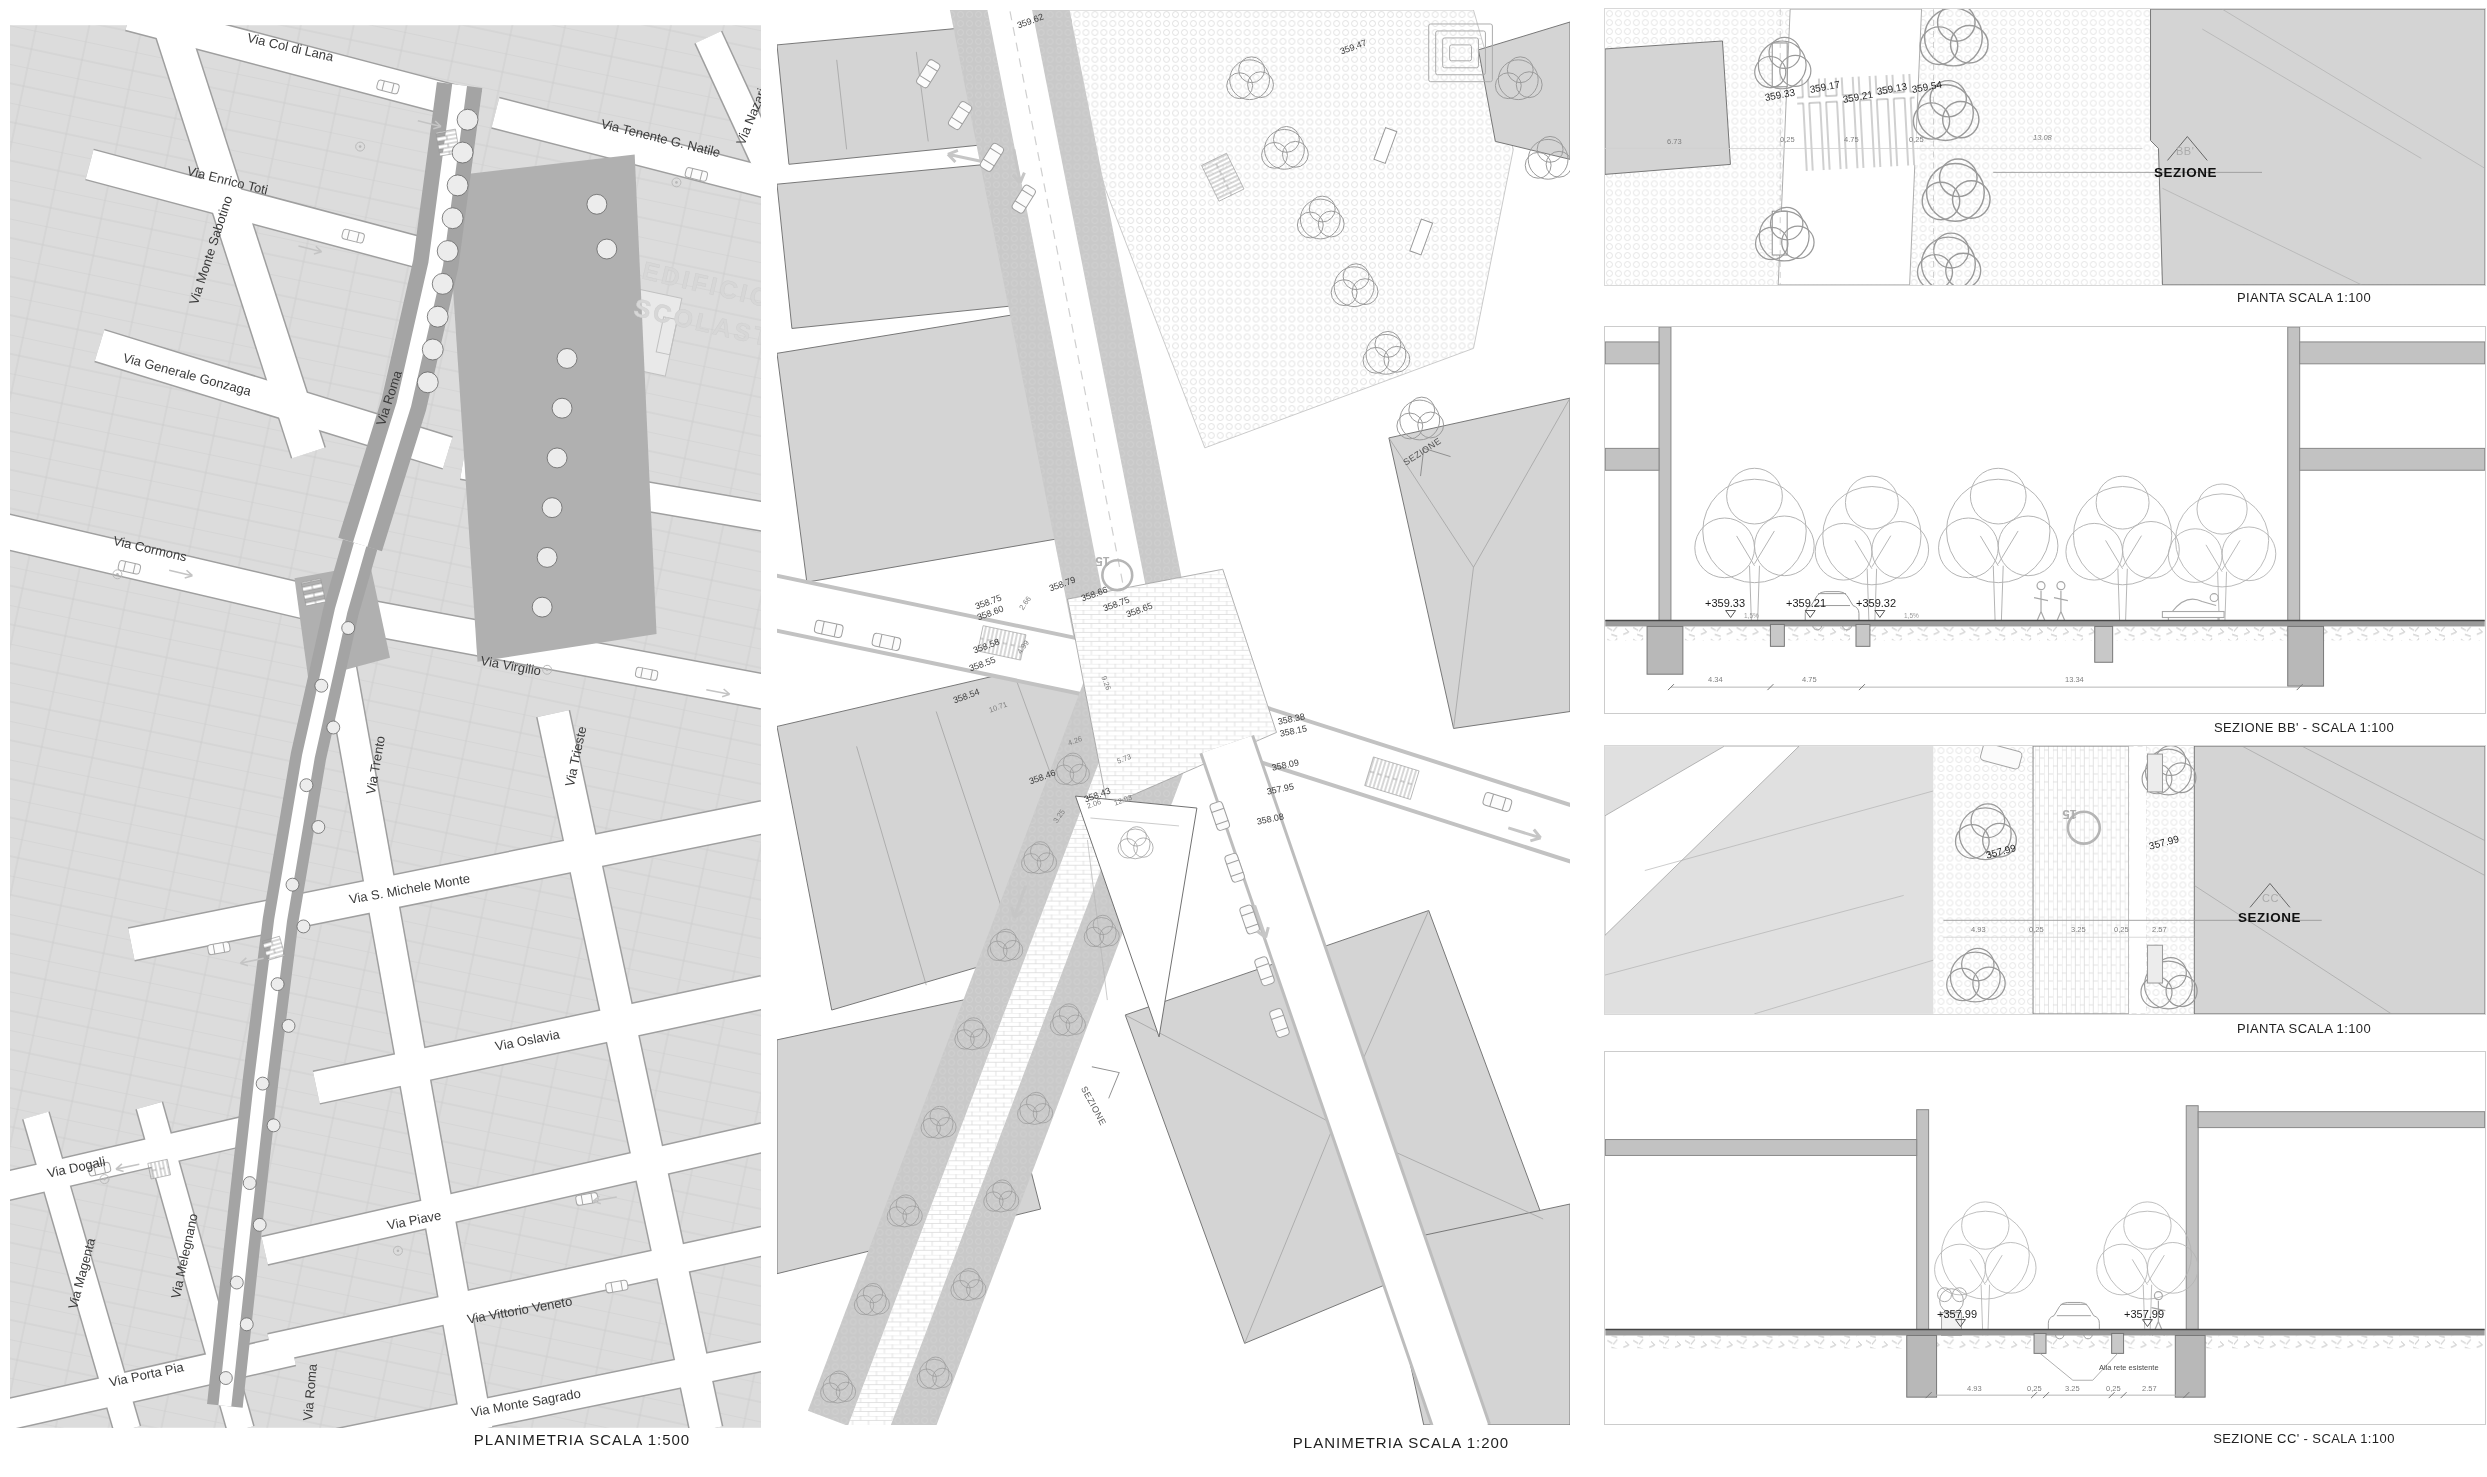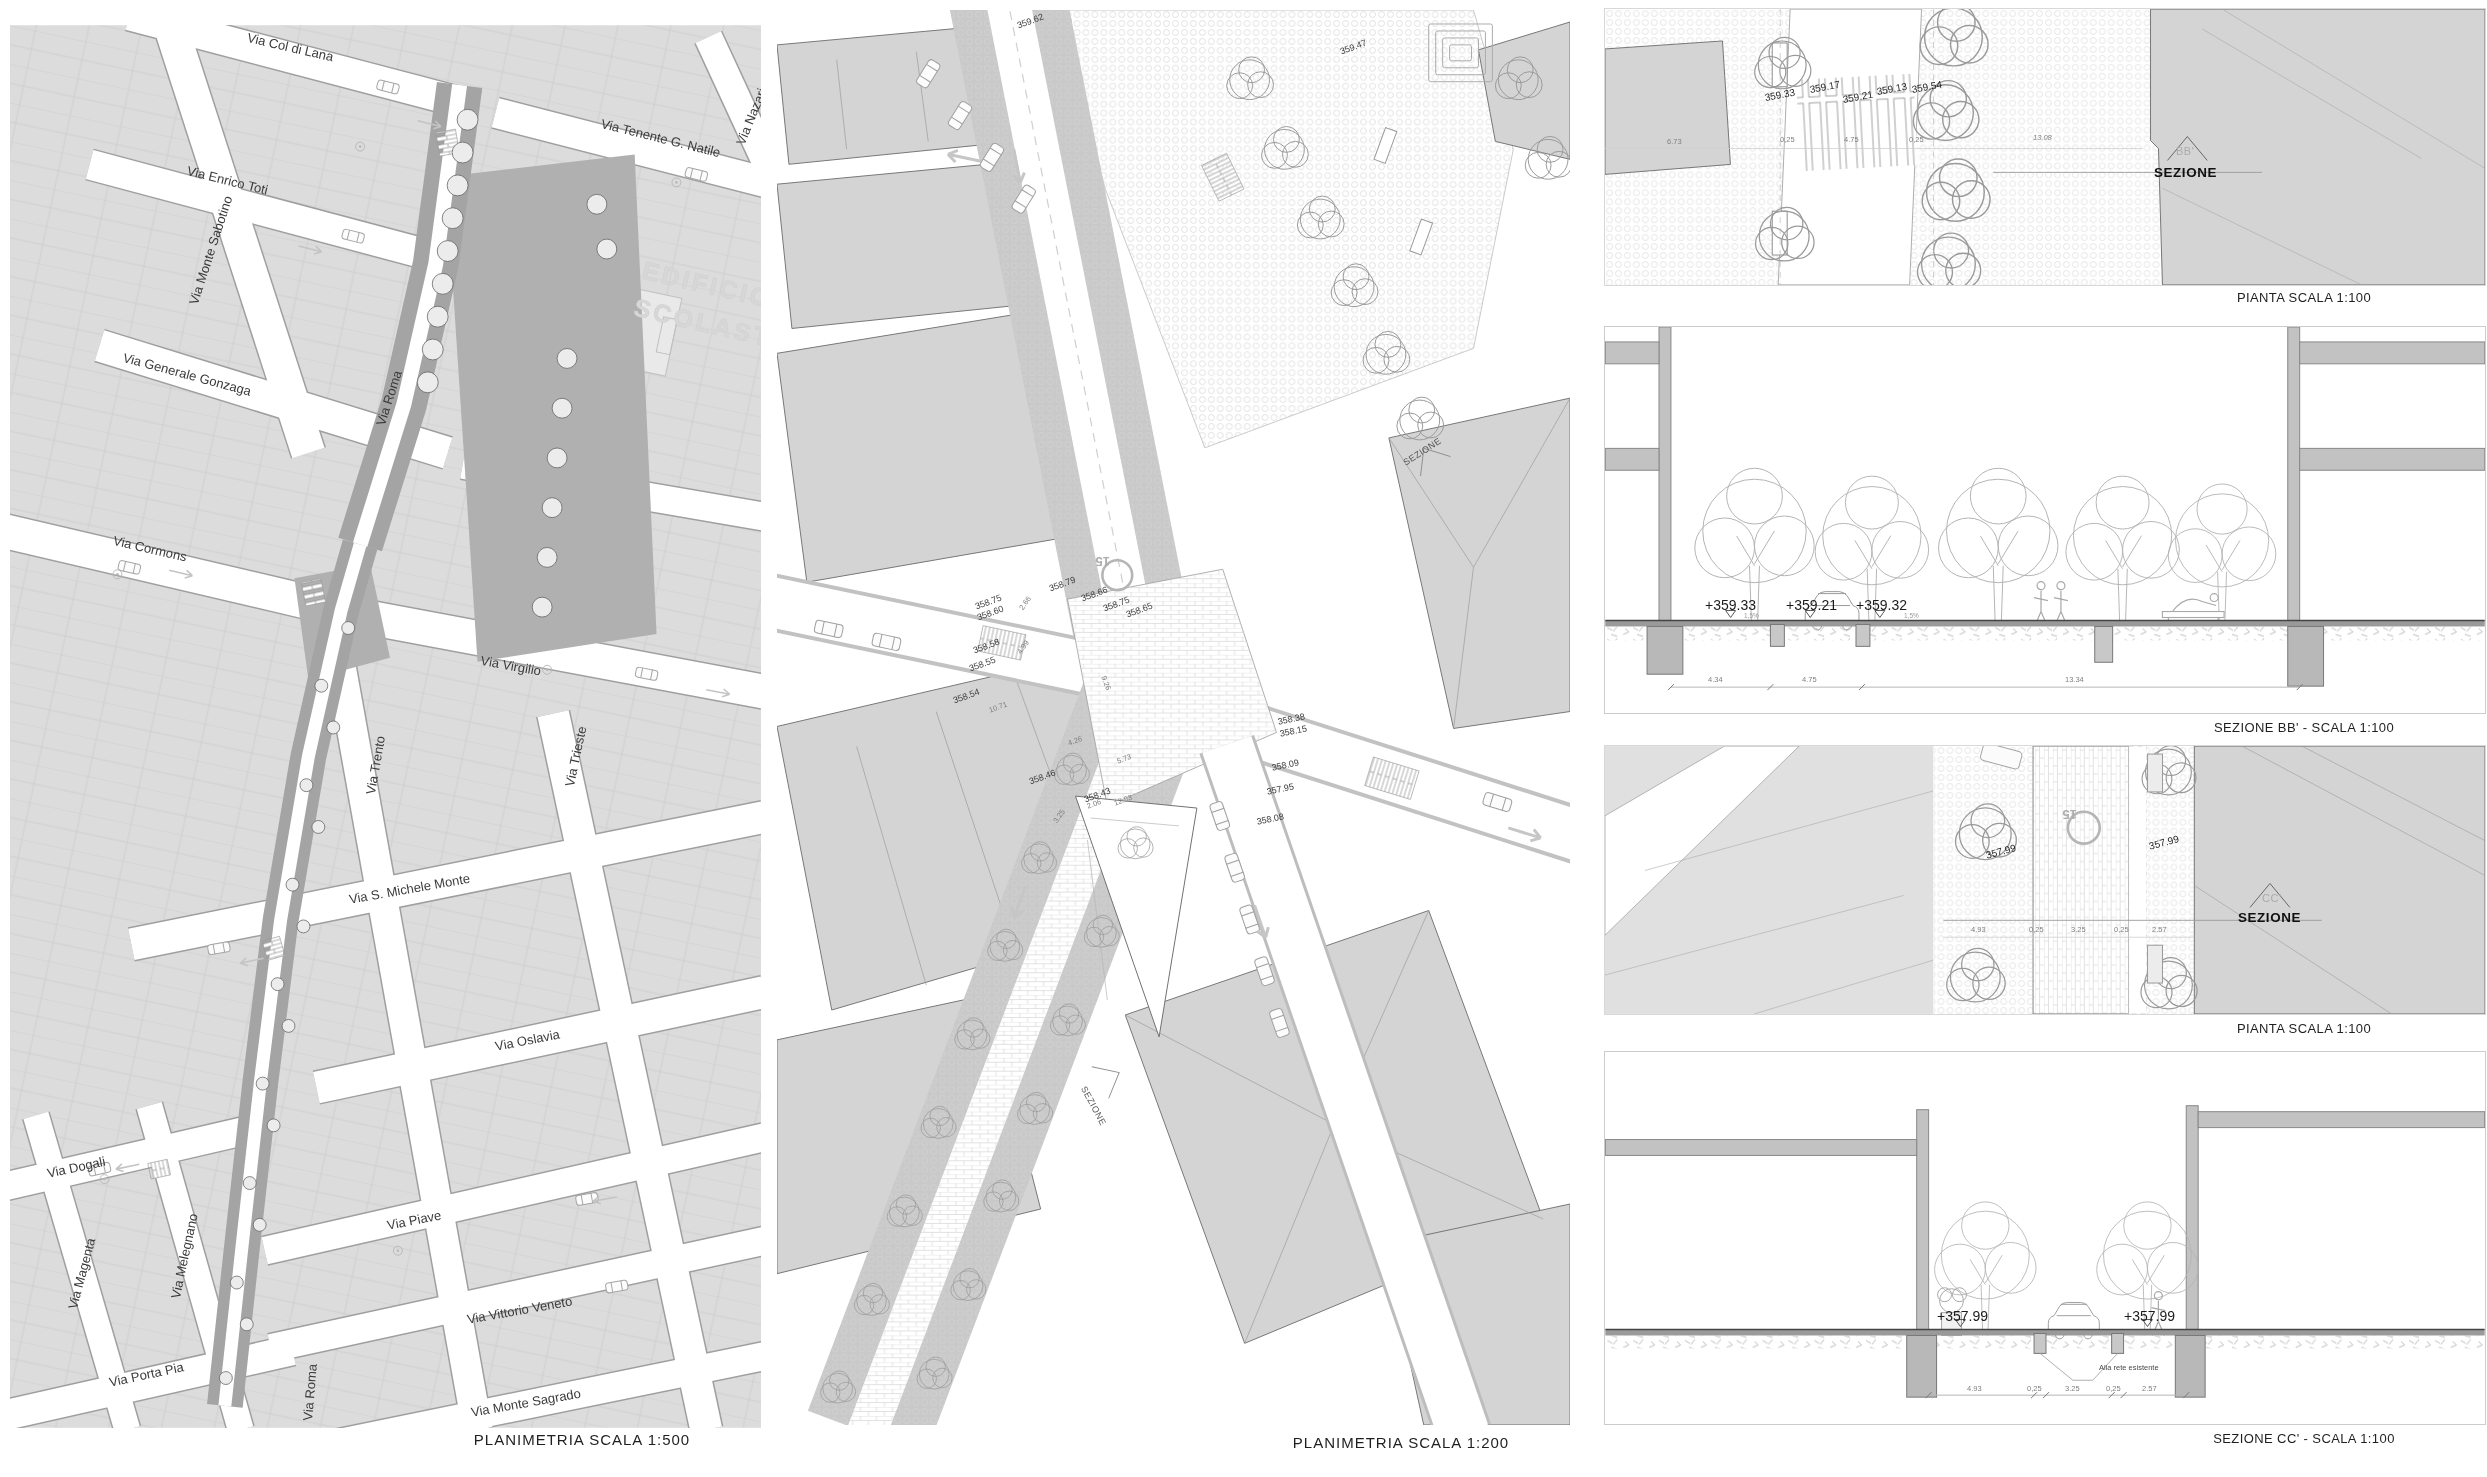--- a/index.html
+++ b/index.html
@@ -3,21 +3,21 @@
 <meta charset="utf-8">
 <style>
   html,body{margin:0;padding:0;background:#fff;}
   .sheet{position:relative;width:2488px;height:1478px;background:#fff;overflow:hidden;
          font-family:"Liberation Sans","DejaVu Sans",sans-serif;}
   .panel{position:absolute;overflow:hidden;background:#fff;}
   .lbl{position:absolute;white-space:nowrap;transform-origin:0 0;color:#3c3c3c;line-height:1;}
   .street{font-size:13px;color:#3a3a3a;}
   .spot{font-size:9px;color:#3d3d3d;}
   .dim{font-size:7.5px;color:#808080;}
-  .elev{font-size:14px;color:#1c1c1c;}
+  .elev{font-size:11px;color:#1c1c1c;}
   .slope{font-size:6.5px;color:#9a9a9a;}
   .sez{font-weight:bold;font-size:13.4px;color:#101010;letter-spacing:0.6px;}
   .mark{font-size:11px;color:#ababab;letter-spacing:0.5px;}
   .badge{font-size:13px;font-weight:bold;color:#aeaeae;}
   .ghost{font-size:25px;letter-spacing:3px;color:#d7d7d7;font-weight:bold;
          -webkit-text-stroke:0.5px #cfcfcf;width:149px;line-height:1.5;}
   .note{font-size:7.5px;color:#4a4a4a;}
   .cap{position:absolute;text-align:center;width:358px;font-size:15px;letter-spacing:1px;color:#1f1f1f;}
   .cap.small{font-size:13px;letter-spacing:0.4px;}
   svg{position:absolute;left:0;top:0;}

